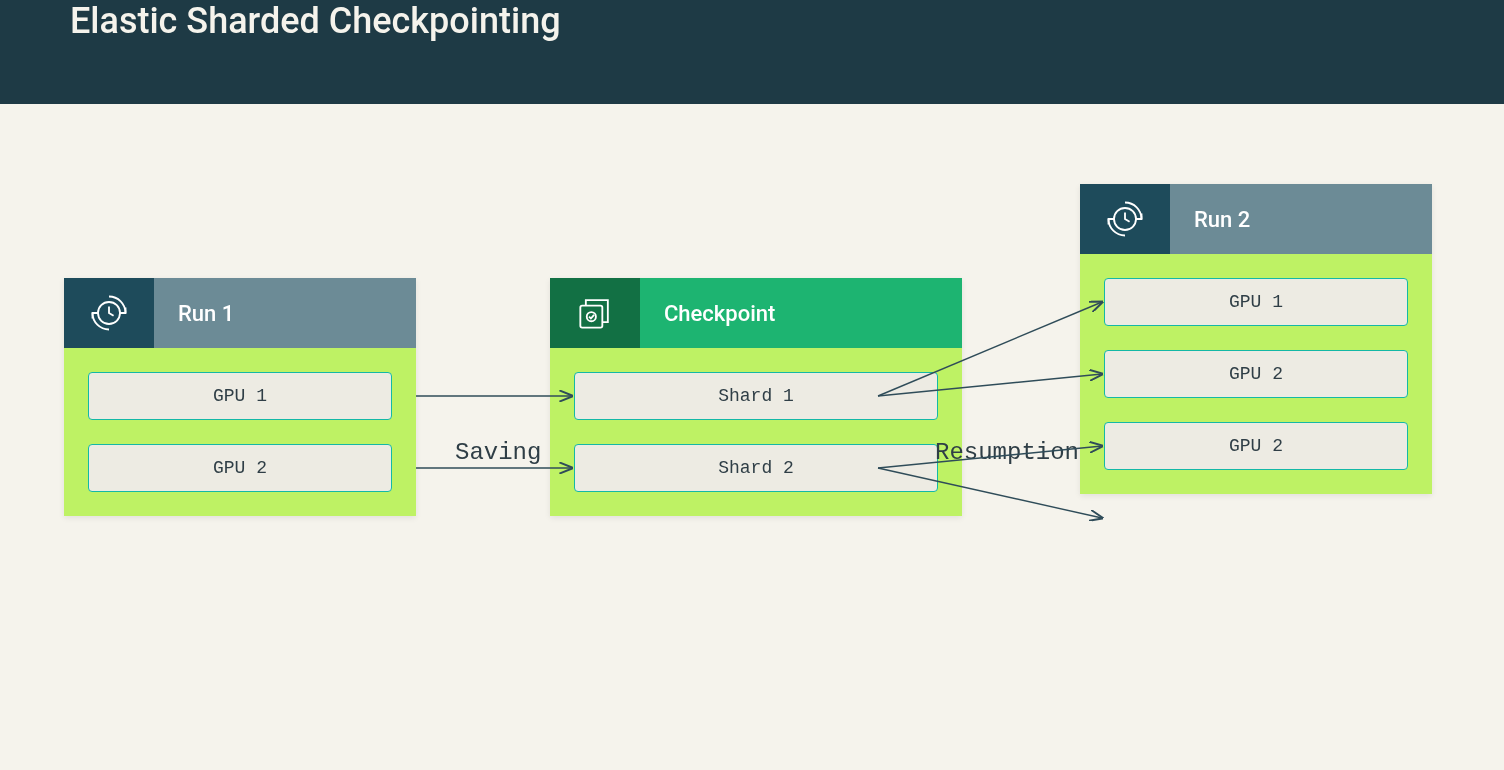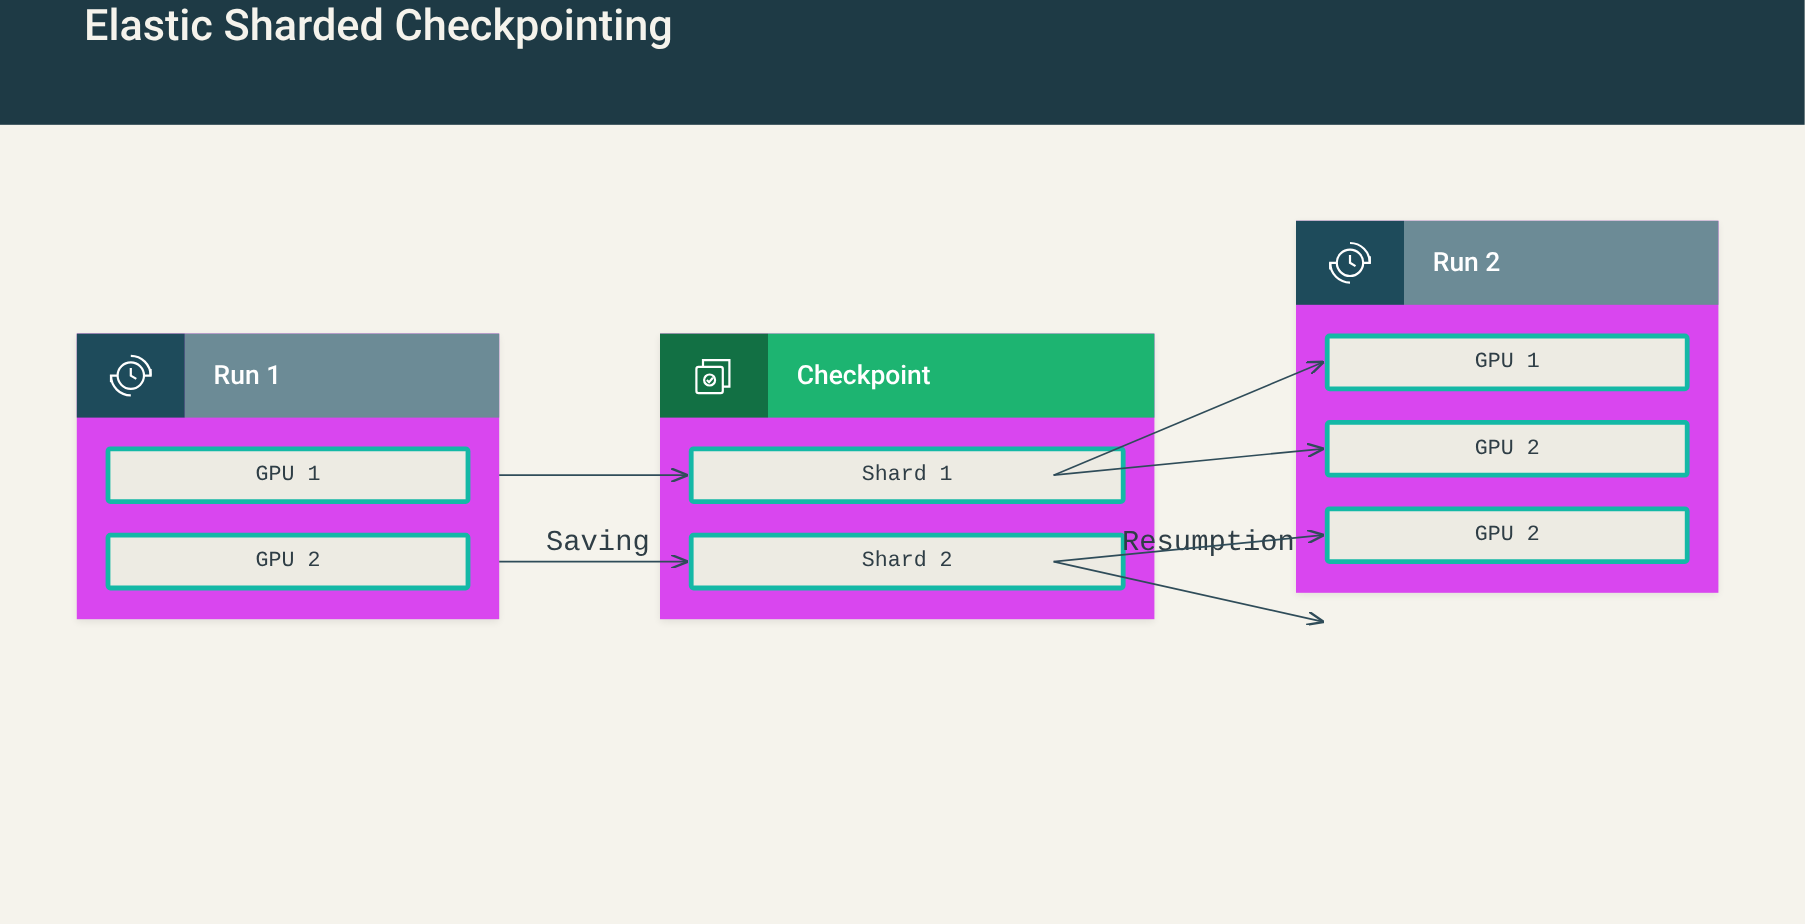--- a/index.html
+++ b/index.html
@@ -23,21 +23,21 @@
     font-size: 36px;
     font-weight: 500;
   }
   .canvas {
     position: relative;
     width: 100%;
     height: calc(100% - 104px);
   }
   .card {
     position: absolute;
-    background: #d946ef;
+    background: #bef264;
     box-shadow: 0 2px 6px rgba(0,0,0,0.08);
   }
   .card-header {
     display: flex;
     height: 70px;
   }
   .card-icon-box {
     width: 90px;
     height: 70px;
     display: flex;
@@ -55,21 +55,21 @@
   }
   .card-body {
     padding: 24px;
     display: flex;
     flex-direction: column;
     gap: 24px;
   }
   .item-box {
     height: 48px;
     background: #edebe3;
-    border: 4px solid #14b8a6;
+    border: 1px solid #14b8a6;
     border-radius: 4px;
     display: flex;
     align-items: center;
     justify-content: center;
     font-family: "SFMono-Regular", Consolas, "Liberation Mono", Menlo, monospace;
     font-size: 18px;
     color: #2f3e46;
   }
   
   .run-icon-bg { background: #1e4b5b; }

